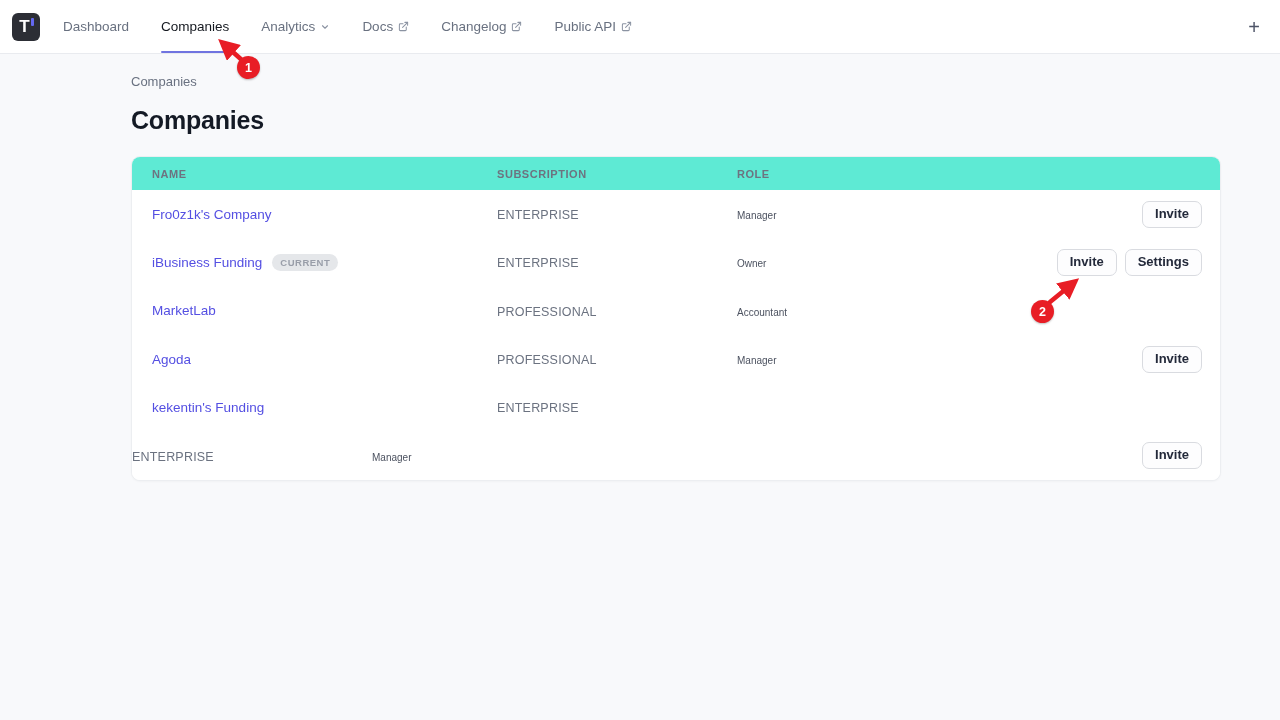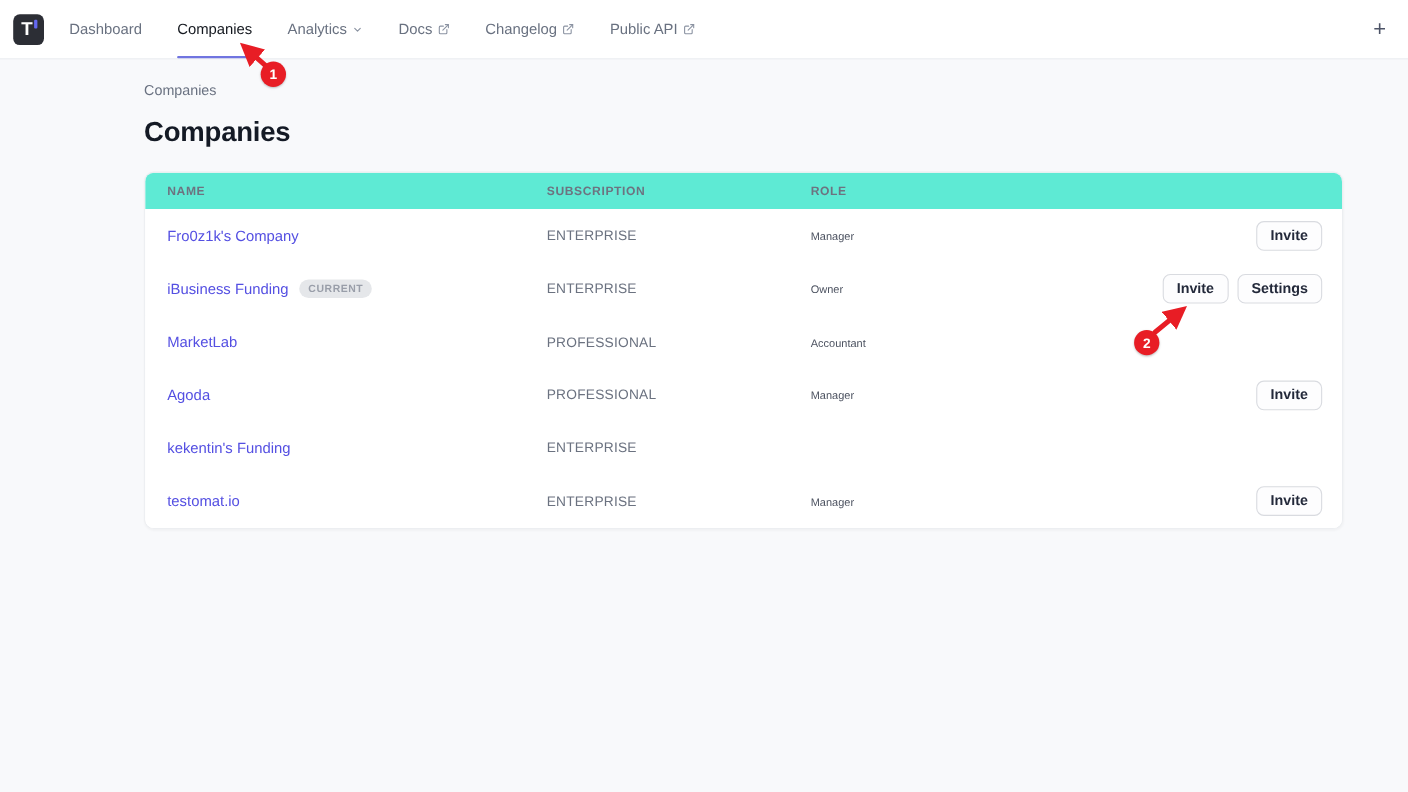--- a/index.html
+++ b/index.html
@@ -282,24 +282,20 @@
   <div class="trow">
     <div class="col-name">
       <a class="company-link">kekentin's Funding</a>
 
     </div>
     <div class="col-sub"><span class="sub-text">ENTERPRISE</span></div>
     <div class="col-actions"></div>
   </div>
 
   <div class="trow">
-    <div class="col-name">
-      <a class="company-link">testomat.io</a>
-
-    </div>
     <div class="col-sub"><span class="sub-text">ENTERPRISE</span></div>
     <div class="col-role"><span class="role-text">Manager</span></div>
     <div class="col-actions">
             <button class="btn">Invite</button>
           </div>
   </div>
 </div>
   </section>
 </main>
 

